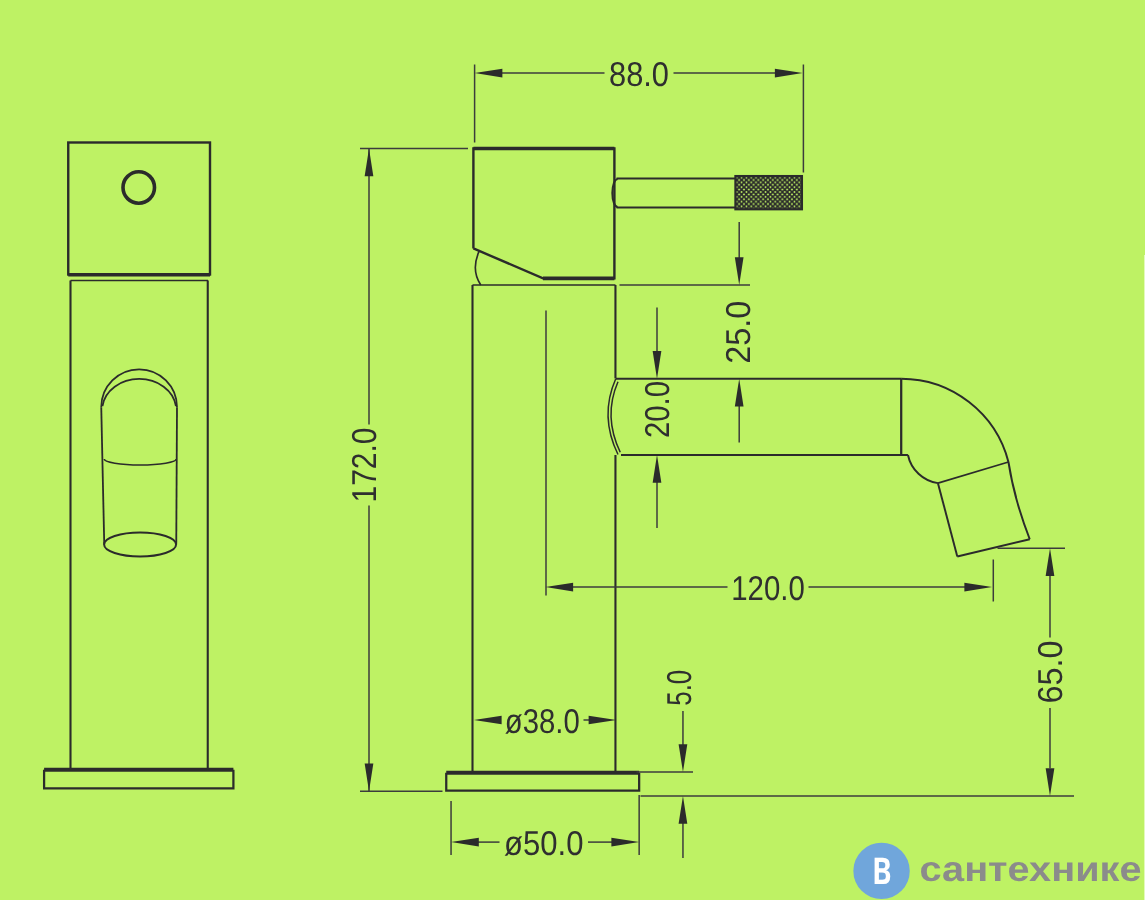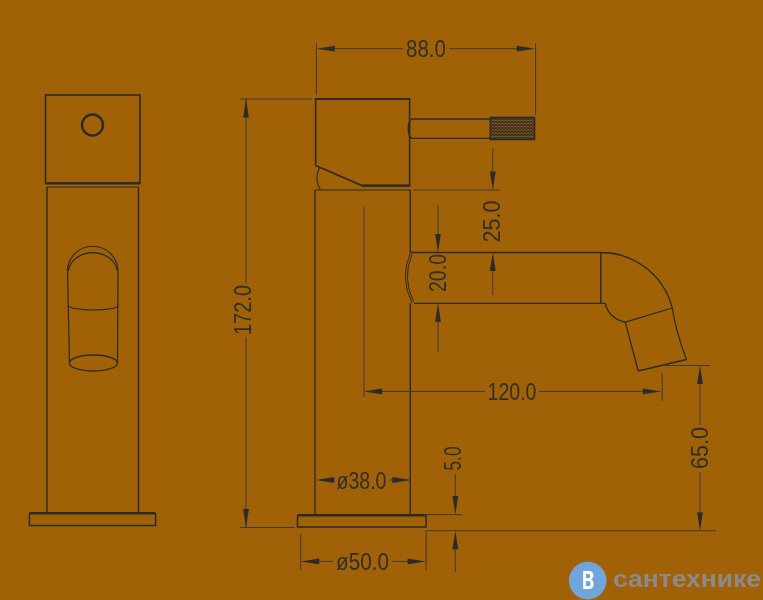--- a/index.html
+++ b/index.html
@@ -1,16 +1,16 @@
 <!DOCTYPE html>
 <html><head>
 <meta charset="utf-8">
 <style>
   html,body{margin:0;padding:0;background:#fff;}
-  .wrap{width:763px;height:600px;position:relative;overflow:hidden;background:#a16207;}
+  .wrap{width:763px;height:600px;position:relative;overflow:hidden;background:#bef264;}
   svg text{font-family:"Liberation Sans",sans-serif;}
 </style>
 </head>
 <body>
 <div class="wrap">
 <svg width="763" height="600" viewBox="0 0 763 600" xmlns="http://www.w3.org/2000/svg">
 <defs>
 <pattern id="kn" width="3.2" height="3.2" patternUnits="userSpaceOnUse">
 <path d="M0 3.2L3.2 0M0 0L3.2 3.2" stroke="#2a2a2a" stroke-width="1.15" fill="none"></path>
 </pattern>

